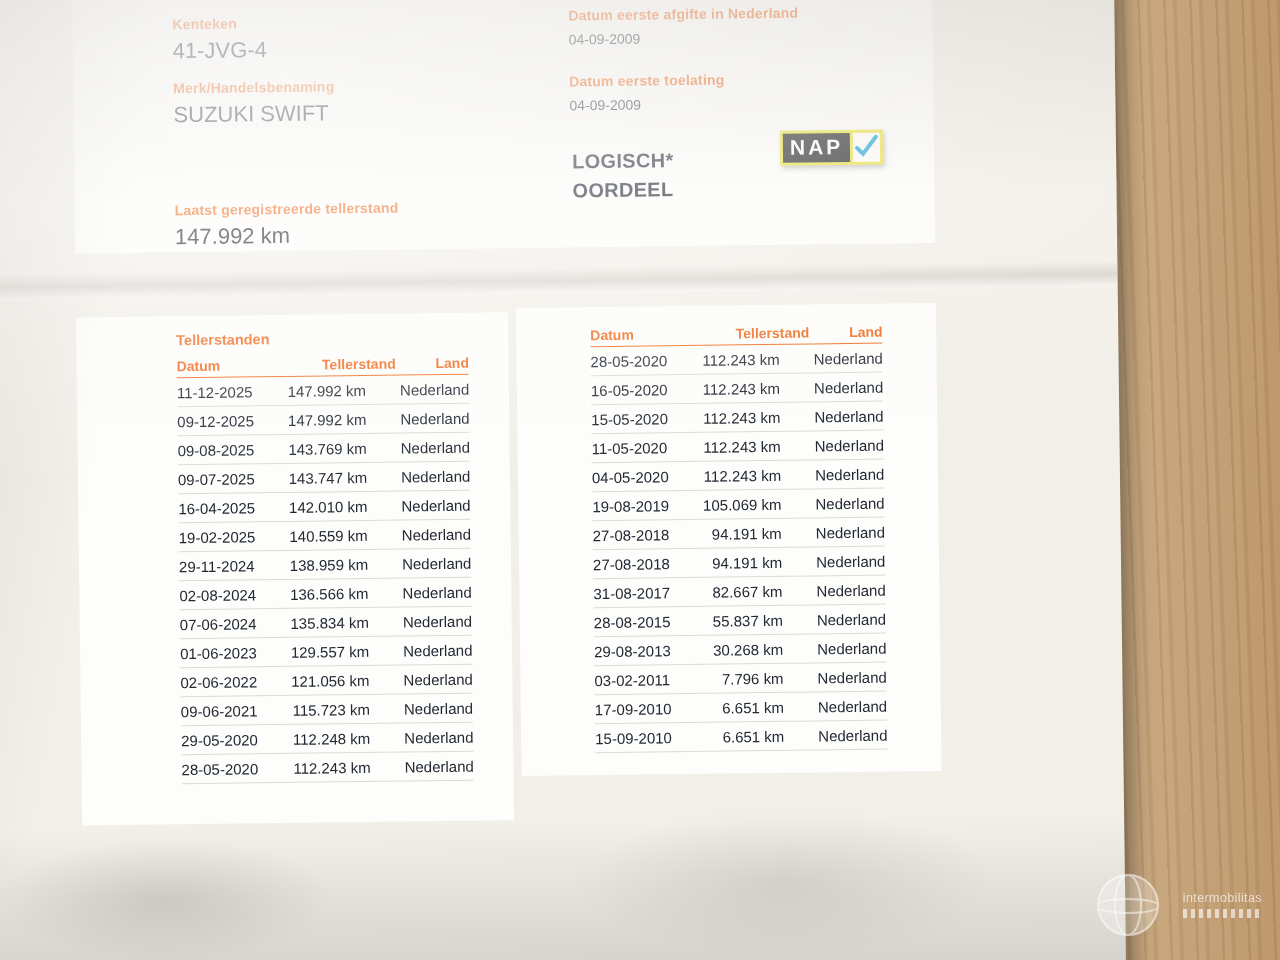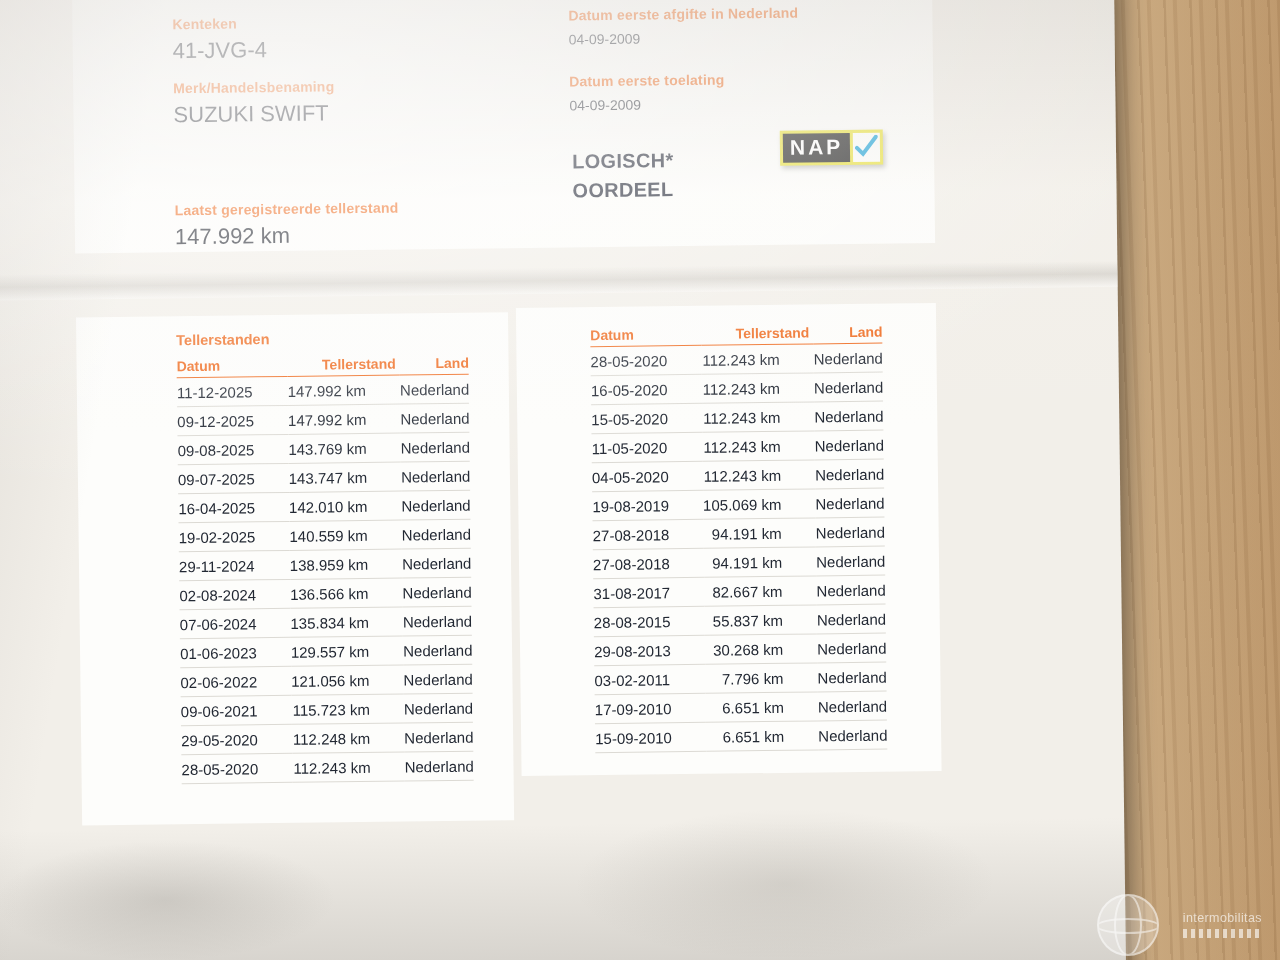--- a/index.html
+++ b/index.html
@@ -171,21 +171,21 @@
     position: absolute;
     color: #ef6a1e;
     font-weight: bold;
     font-size: 14.5px;
   }
 
   
   #watermark {
     position: absolute;
     right: 18px;
-    bottom: 4px;
+    bottom: 24px;
     display: flex;
     align-items: center;
     gap: 24px;
     opacity: 0.72;
   }
   .wm-globe {
     width: 58px; height: 58px;
     border-radius: 50%;
     background: rgba(255,255,255,0.35);
     position: relative;

